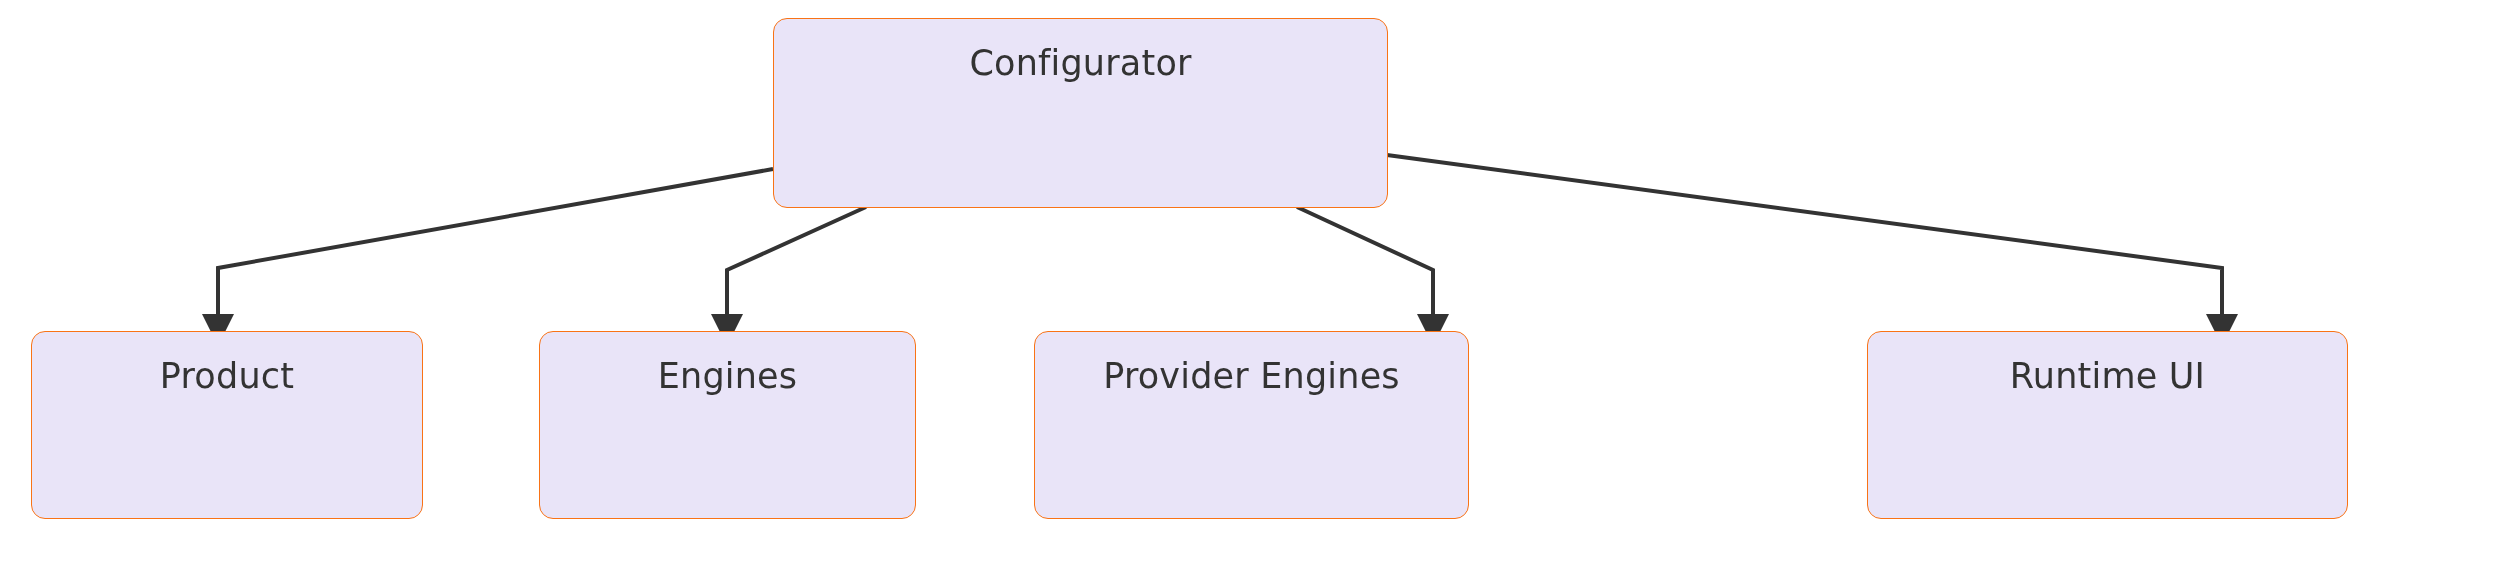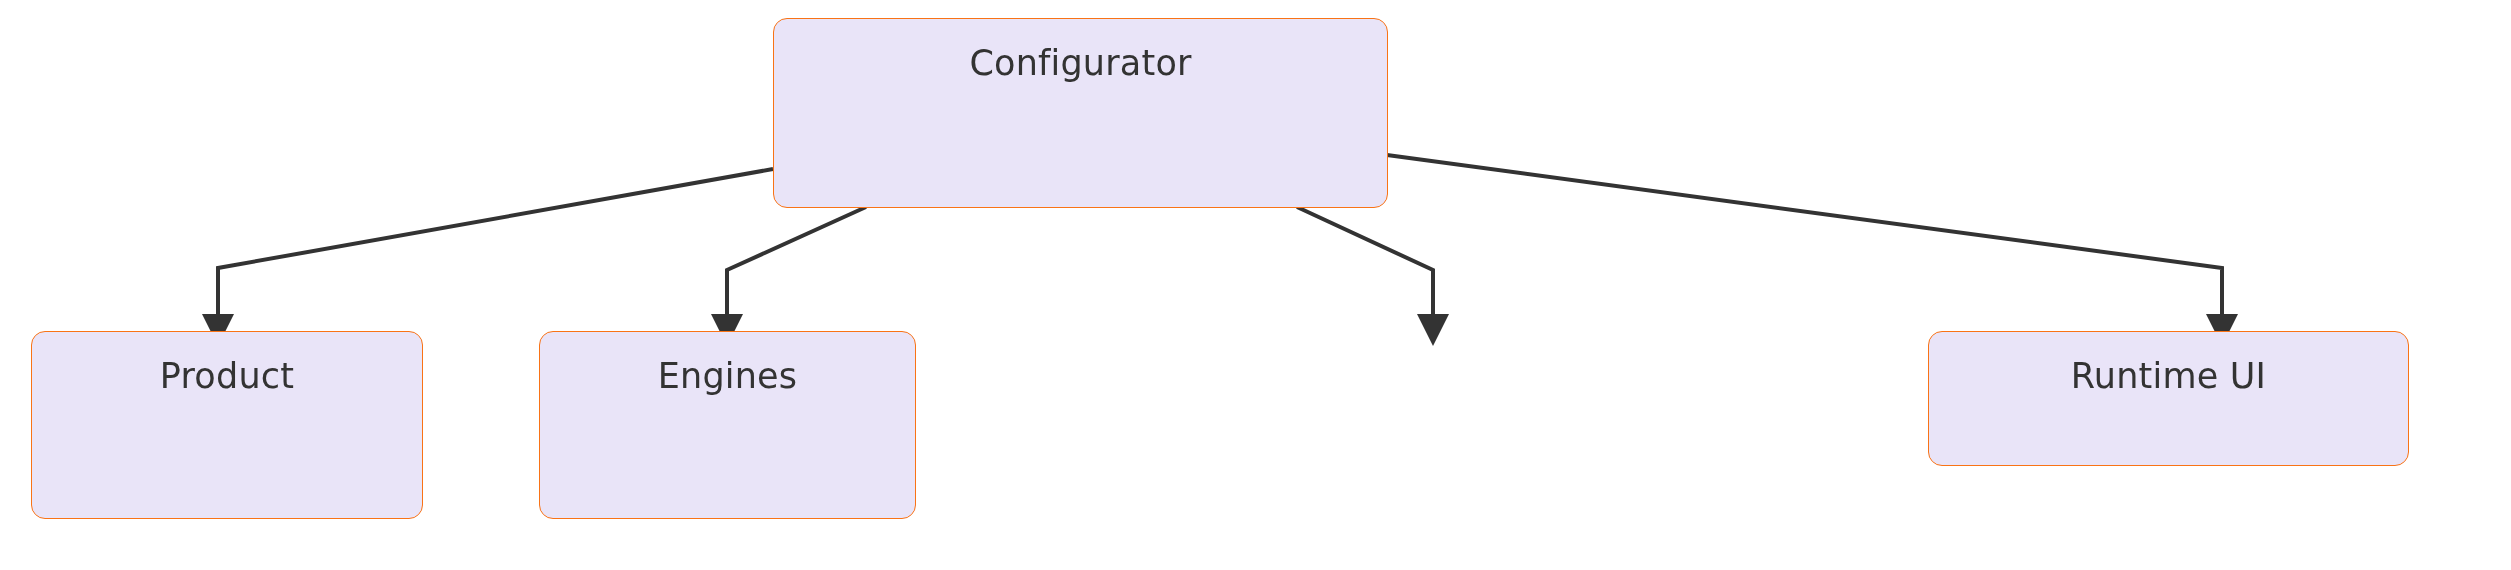--- a/index.html
+++ b/index.html
@@ -66,24 +66,24 @@
     width: 377px;
     height: 188px;
   }
   #node-provider-engines {
     left: 1034px;
     top: 331px;
     width: 435px;
     height: 188px;
   }
   #node-runtime-ui {
-    left: 1928px;
+    left: 1867px;
     top: 331px;
     width: 481px;
-    height: 135px;
+    height: 188px;
   }
   #node-product .flow-node-label,
   #node-staging .flow-node-label,
   #node-provider-engines .flow-node-label,
   #node-runtime-ui .flow-node-label { padding-top: 23px; }
 </style>
 </head>
 <body>
 
 <div id="diagram-canvas">
@@ -109,18 +109,21 @@
   </div>
 
   <div class="flow-node" id="node-product">
     <span class="flow-node-label">Product</span>
   </div>
 
   <div class="flow-node" id="node-staging">
     <span class="flow-node-label">Engines</span>
   </div>
 
+  <div class="flow-node" id="node-provider-engines">
+    <span class="flow-node-label">Provider Engines</span>
+  </div>
 
   <div class="flow-node" id="node-runtime-ui">
     <span class="flow-node-label">Runtime UI</span>
   </div>
 
 </div>
 
 </body></html>

